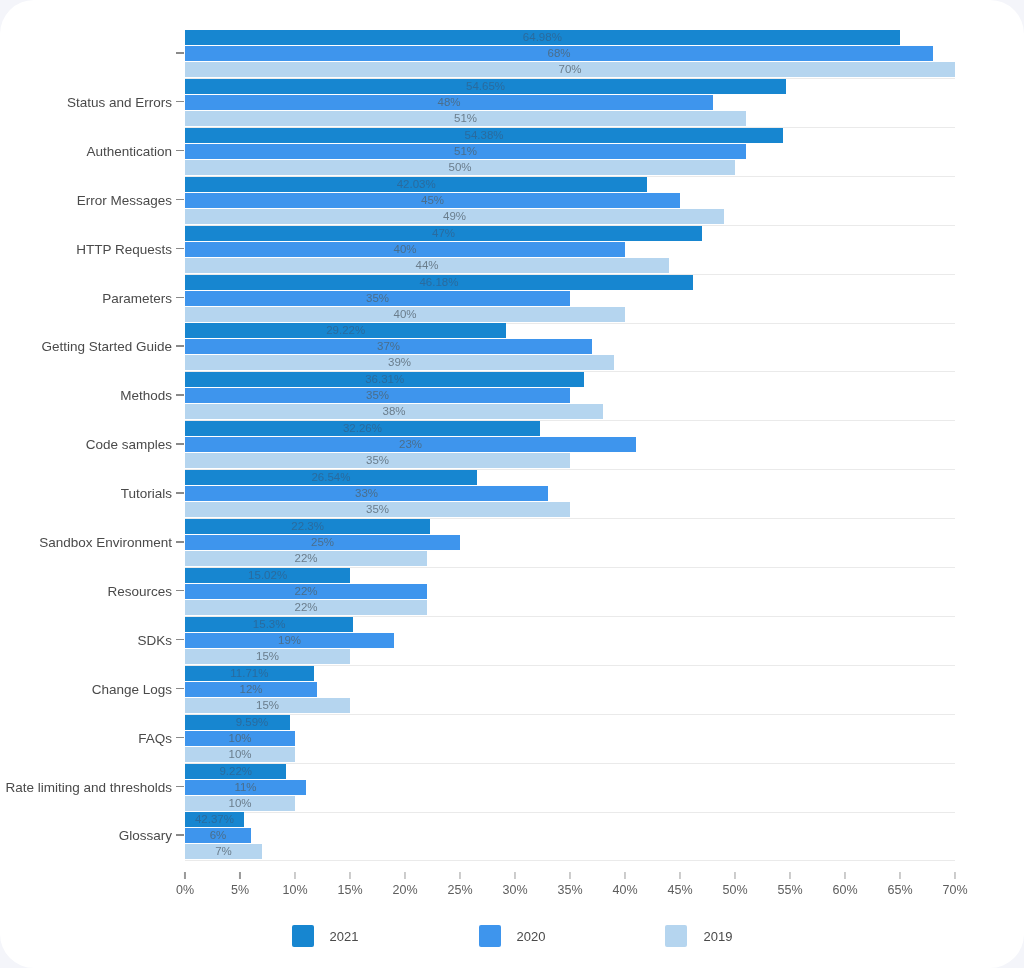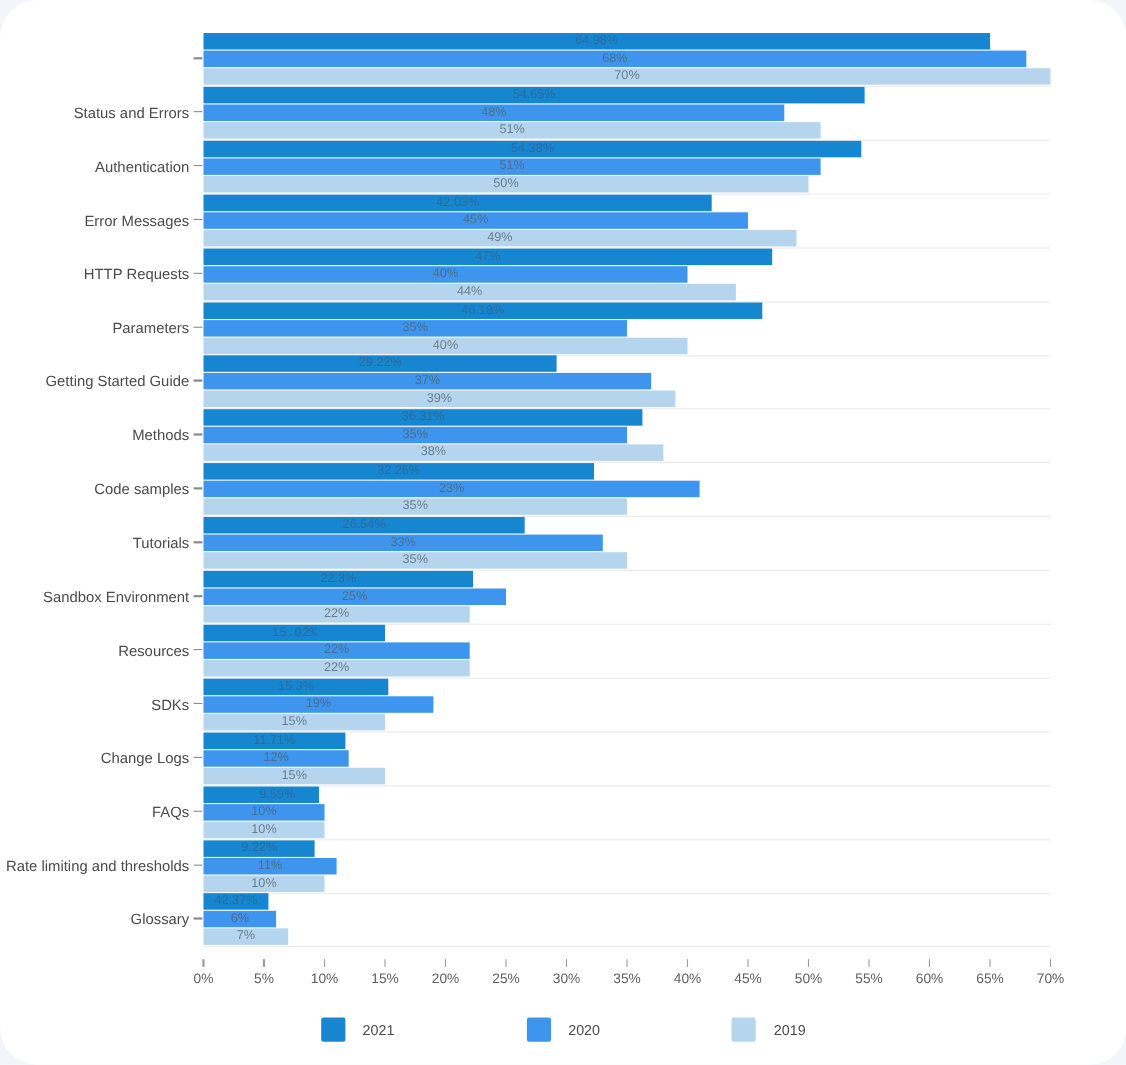--- a/index.html
+++ b/index.html
@@ -301,21 +301,21 @@
           <div class="bar-label" style="left: 137.5px; top: 16px; color: rgb(74, 110, 140);">25%</div>
           <div class="bar r2" style="width: 242px; background: rgb(181, 213, 239);"></div>
           <div class="bar-label" style="left: 121px; top: 32px; color: rgb(106, 125, 140);">22%</div>
         </div>
       </div>
       <div class="group" style="top: 567.9px;">
         <div class="cat-wrap">Resources</div>
         <div class="tickmark"></div>
         <div class="bars">
           <div class="bar r0" style="width: 165.22px; background: rgb(23, 134, 208);"></div>
-          <div class="bar-label" style="left: 82.61px; top: 0px; color: rgb(42, 107, 158); font-family: Liberation Mono, monospace;">15.02%</div>
+          <div class="bar-label" style="left: 82.61px; top: 0px; color: rgb(42, 107, 158);">15.02%</div>
           <div class="bar r1" style="width: 242px; background: rgb(62, 149, 237);"></div>
           <div class="bar-label" style="left: 121px; top: 16px; color: rgb(74, 110, 140);">22%</div>
           <div class="bar r2" style="width: 242px; background: rgb(181, 213, 239);"></div>
           <div class="bar-label" style="left: 121px; top: 32px; color: rgb(106, 125, 140);">22%</div>
         </div>
       </div>
       <div class="group" style="top: 616.8px;">
         <div class="cat-wrap">SDKs</div>
         <div class="tickmark"></div>
         <div class="bars">

